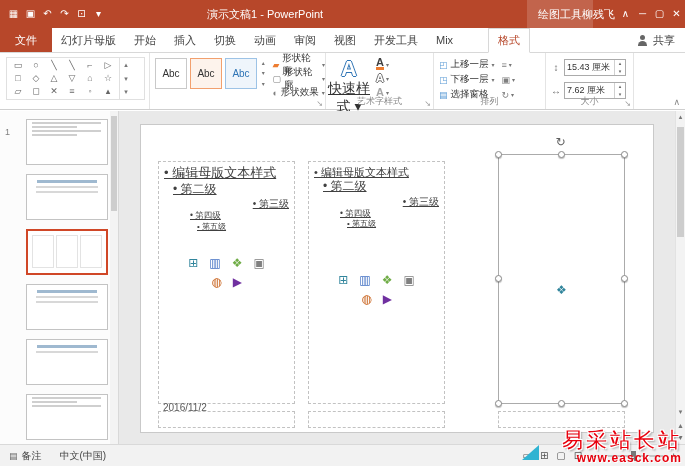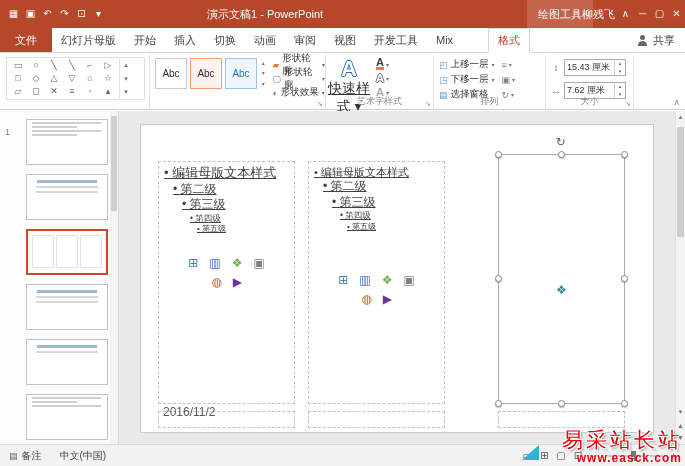--- a/index.html
+++ b/index.html
@@ -107,38 +107,38 @@
   .slide { position:absolute; left:20px; top:13px; width:514px; height:309px; background:#fff; border:1px solid #C9C9C9; }
   .ph { position:absolute; border:1px dashed #C2C2C2; padding:3px 5px; color:#404040; }
   .ph1 { left:17px;  top:36px; width:137px; height:243px; }
   .ph2 { left:167px; top:36px; width:137px; height:243px; }
   .ph3 { left:357px; top:29px; width:127px; height:250px; border:1px solid #ABABAB; }
   .phbottom { top:286px; height:17px; }
   .phdate { left:17px; width:137px; } .phfoot { left:167px; width:137px; } .phnum { left:357px; width:127px; }
   .bl { line-height:1.3;text-decoration:underline; }
   .b1 { font-size:13px; } .ph2 .b1 { font-size:11px; }
   .b2 { font-size:12px; padding-left:9px; }
-  .b3 { font-size:12px; padding-left:18px; }
+  .b3 { font-size:10px; padding-left:18px;text-align:right; }
   .b4 { font-size:8.5px; padding-left:26px; }
   .b5 { font-size:8px;  padding-left:33px; }
   .b-sa { font-size:11px; }
   .ph-icons { position:absolute; left:50%; transform:translateX(-50%); top:95px; width:86px;
               display:flex; flex-wrap:wrap; justify-content:center; gap:7px 11px; }
   .ph2 .ph-icons { top:112px; }
   .pic { font-size:12px; line-height:12px; }
   .pic:nth-child(1){color:#31859C;} .pic:nth-child(2){color:#4472C4;} .pic:nth-child(3){color:#70AD47;}
   .pic:nth-child(4){color:#808080;} .pic:nth-child(5){color:#C55A11;} .pic:nth-child(6){color:#7030A0;}
   .ph3-icon { position:absolute; left:50%; top:128px; transform:translateX(-50%); font-size:12px; color:#31859C; }
   .hdl { position:absolute; width:7px; height:7px; border-radius:50%; background:#fff;
          border:1px solid #8C8C8C; box-shadow:0 1px 1px rgba(0,0,0,.25); }
   .h-tl{left:-4px;top:-4px;} .h-tm{left:calc(50% - 4px);top:-4px;} .h-tr{right:-4px;top:-4px;}
   .h-ml{left:-4px;top:calc(50% - 4px);} .h-mr{right:-4px;top:calc(50% - 4px);}
   .h-bl{left:-4px;bottom:-4px;} .h-bm{left:calc(50% - 4px);bottom:-4px;} .h-br{right:-4px;bottom:-4px;}
   .rot { position:absolute; left:calc(50% - 6px); top:-20px; font-size:12px; color:#5F5F5F; }
-  .dtext { position:absolute; left:4px; bottom:8px; font-size:12px; color:#595959; }
+  .dtext { position:absolute; left:4px; bottom:14px; font-size:10px; color:#595959; }
 
   .vscroll { position:absolute; right:0; top:0; bottom:0; width:10px; background:#F3F3F3; border-left:1px solid #E2E2E2; }
   .vthumb { position:absolute; left:1px; right:1px; top:16px; height:110px; background:#CDCDCD; }
   .vs-ic { position:absolute; left:0; right:0; text-align:center; font-size:7px; color:#777; }
 
   
   .statusbar { position:absolute; left:0; right:0; bottom:0; height:22px; background:#F2F2F2;
                border-top:1px solid #D9D9D9; display:flex; align-items:center; font-size:10px; color:#444; }
   .sb-item { display:flex; align-items:center; gap:4px; padding:0 9px; height:100%; }
   .sb-item .ic { font-size:9px; color:#666; }

